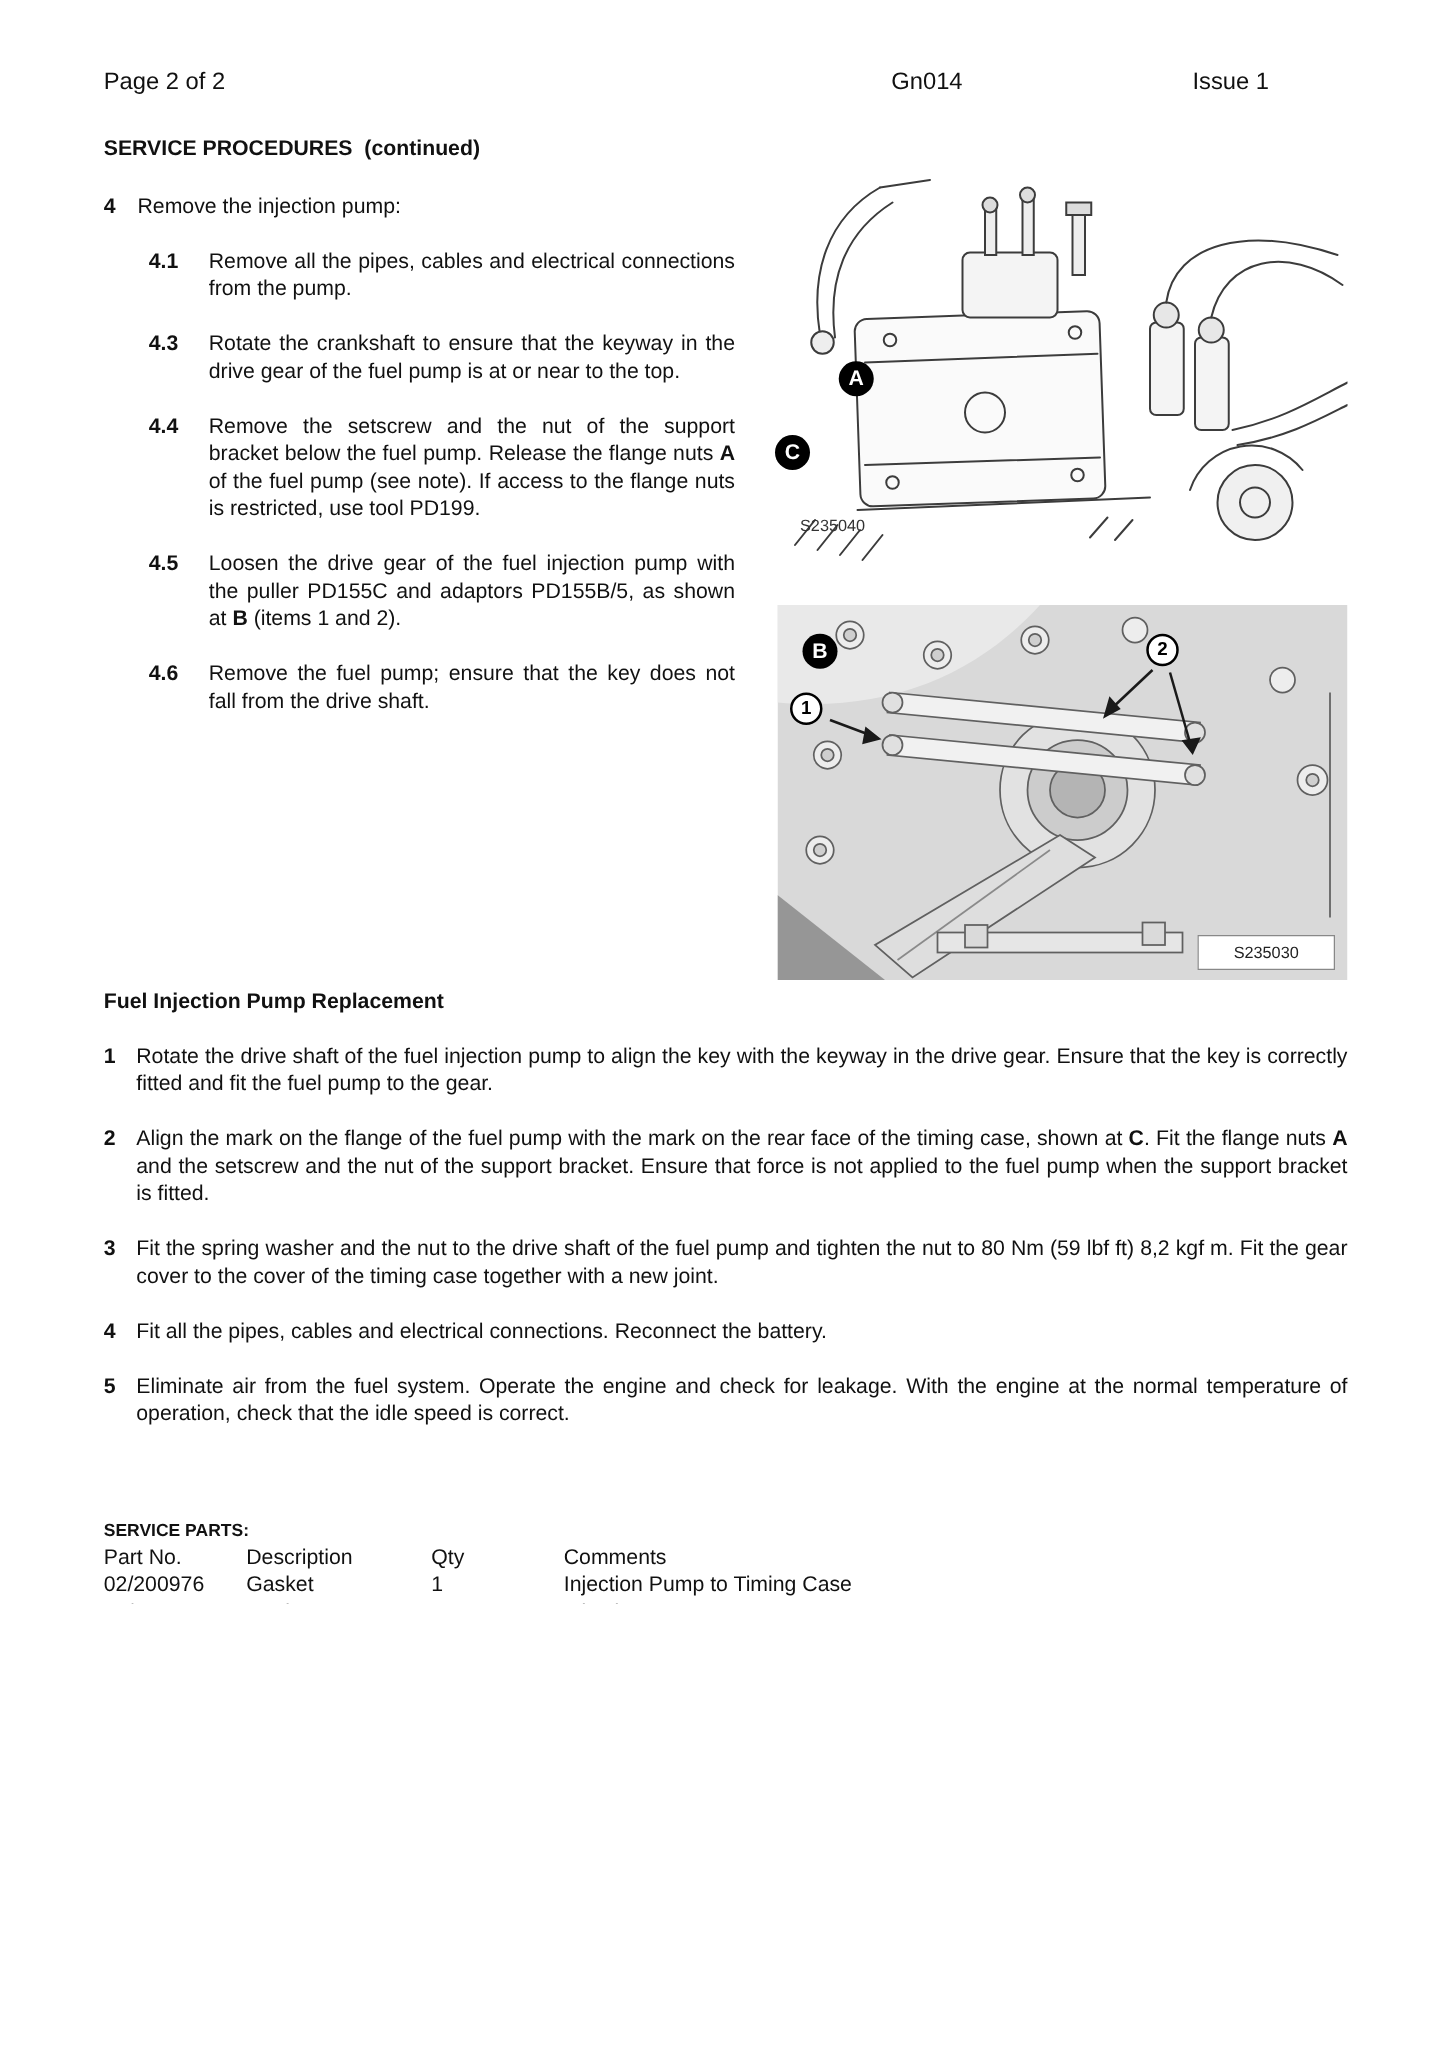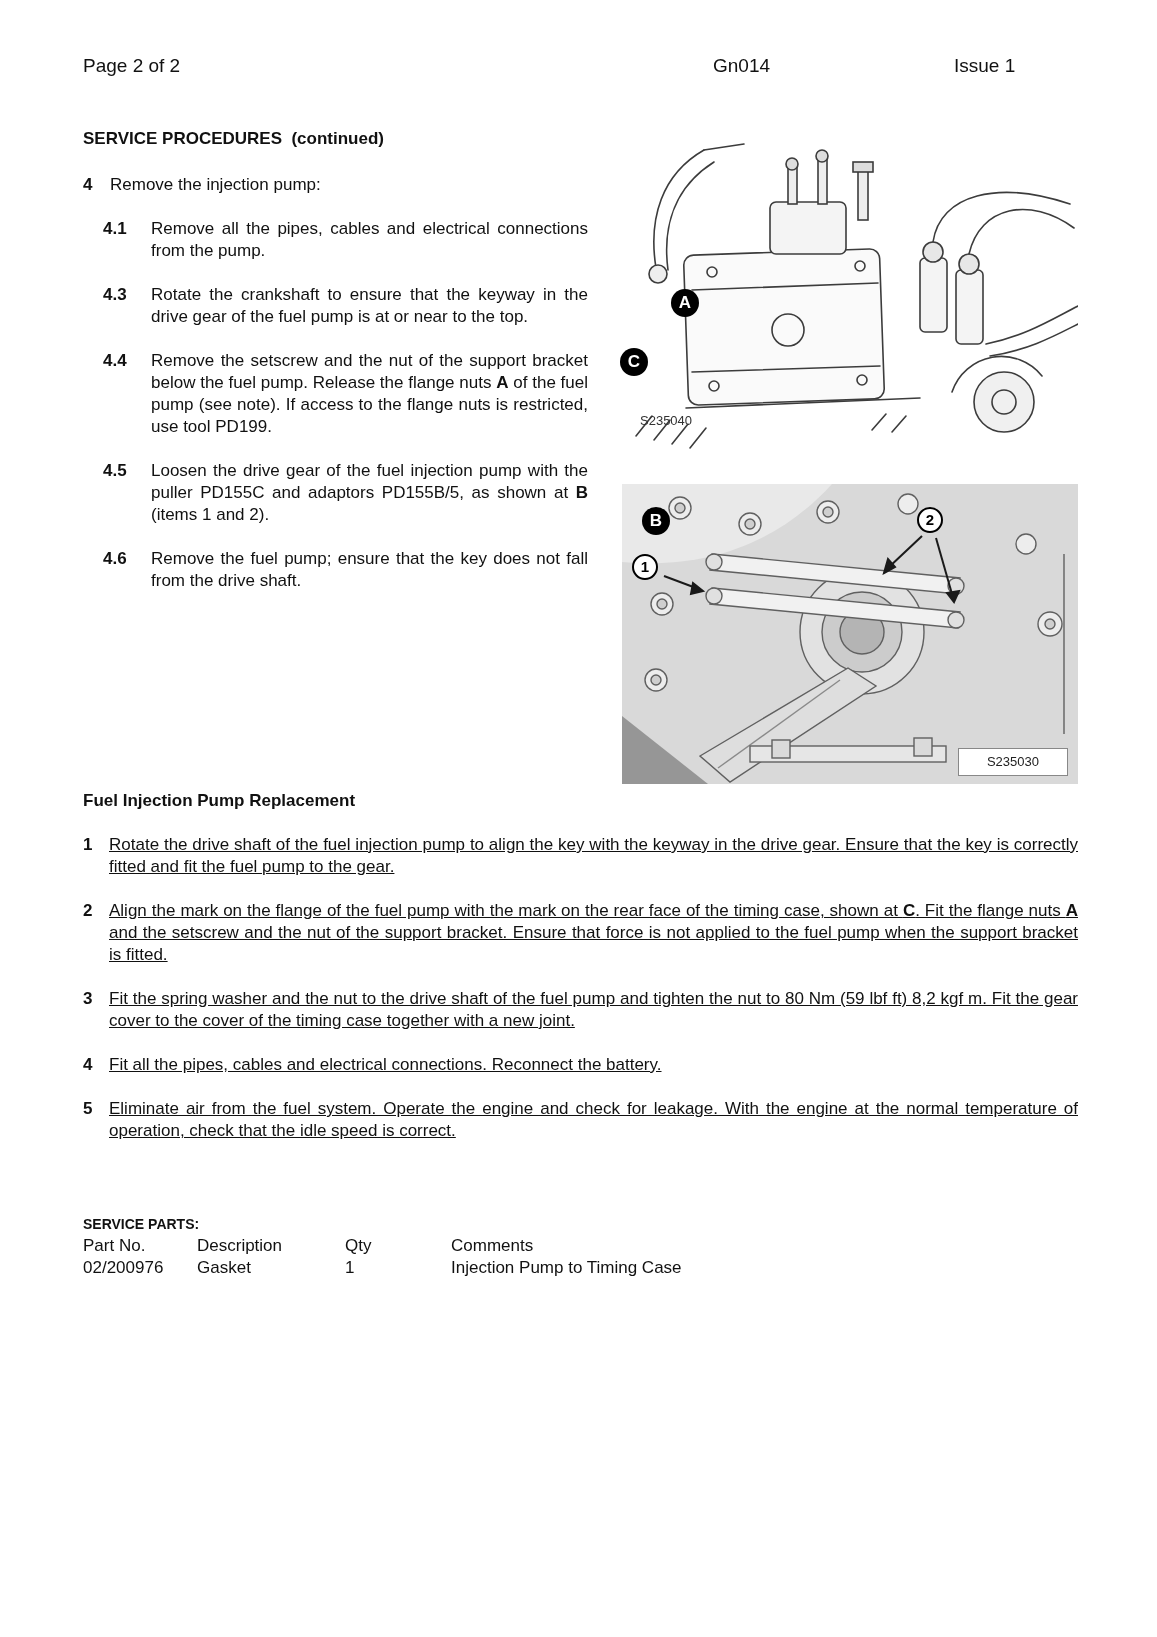--- a/index.html
+++ b/index.html
@@ -14,36 +14,36 @@
   .header .code  { position:absolute; left:713px; }
   .header .issue { position:absolute; left:954px; }
 
   .content { position:absolute; top:108px; left:83px; width:995px; }
 
   .figures { float:right; width:456px; margin-left:34px; margin-top:32px; }
   .figure  { position:relative; }
   .fig1 { height:320px; margin-bottom:24px; }
   .fig2 { height:300px; }
 
-  h2.section { font-size:17px; font-weight:bold; white-space:pre-wrap;margin-top:20px; }
+  h2.section { font-size:17px; font-weight:bold; white-space:pre-wrap; }
 
   .step4 { display:flex; margin-top:24px; }
   .step4 .num { width:27px; flex:none; font-weight:bold; }
 
-  .substep { display:flex; margin-top:22px; margin-left:20px; }
+  .substep { display:flex; margin-top:22px; margin-left:36px; }
   .substep .num  { width:48px; flex:none; font-weight:bold; }
   .substep .body { flex:1; text-align:justify; }
 
   .note { margin-top:24px; text-align:justify; }
 
   .repl-heading { clear:both; padding-top:6px; font-size:17px; font-weight:bold; }
 
   .rstep { display:flex; margin-top:22px; }
   .rstep .num  { width:26px; flex:none; font-weight:bold; }
-  .rstep .body { flex:1; text-align:justify;text-decoration:underline; }
+  .rstep .body { flex:1; text-align:justify; }
 
   .parts { margin-top:71px; }
   .parts h3 { font-size:14px; font-weight:bold; }
   .parts-row { display:flex; }
   .parts-row .c1 { width:114px; flex:none; }
   .parts-row .c2 { width:148px; flex:none; }
   .parts-row .c3 { width:106px; flex:none; }
   .parts-row .c4 { flex:1; }
 
   .badge-dark {

